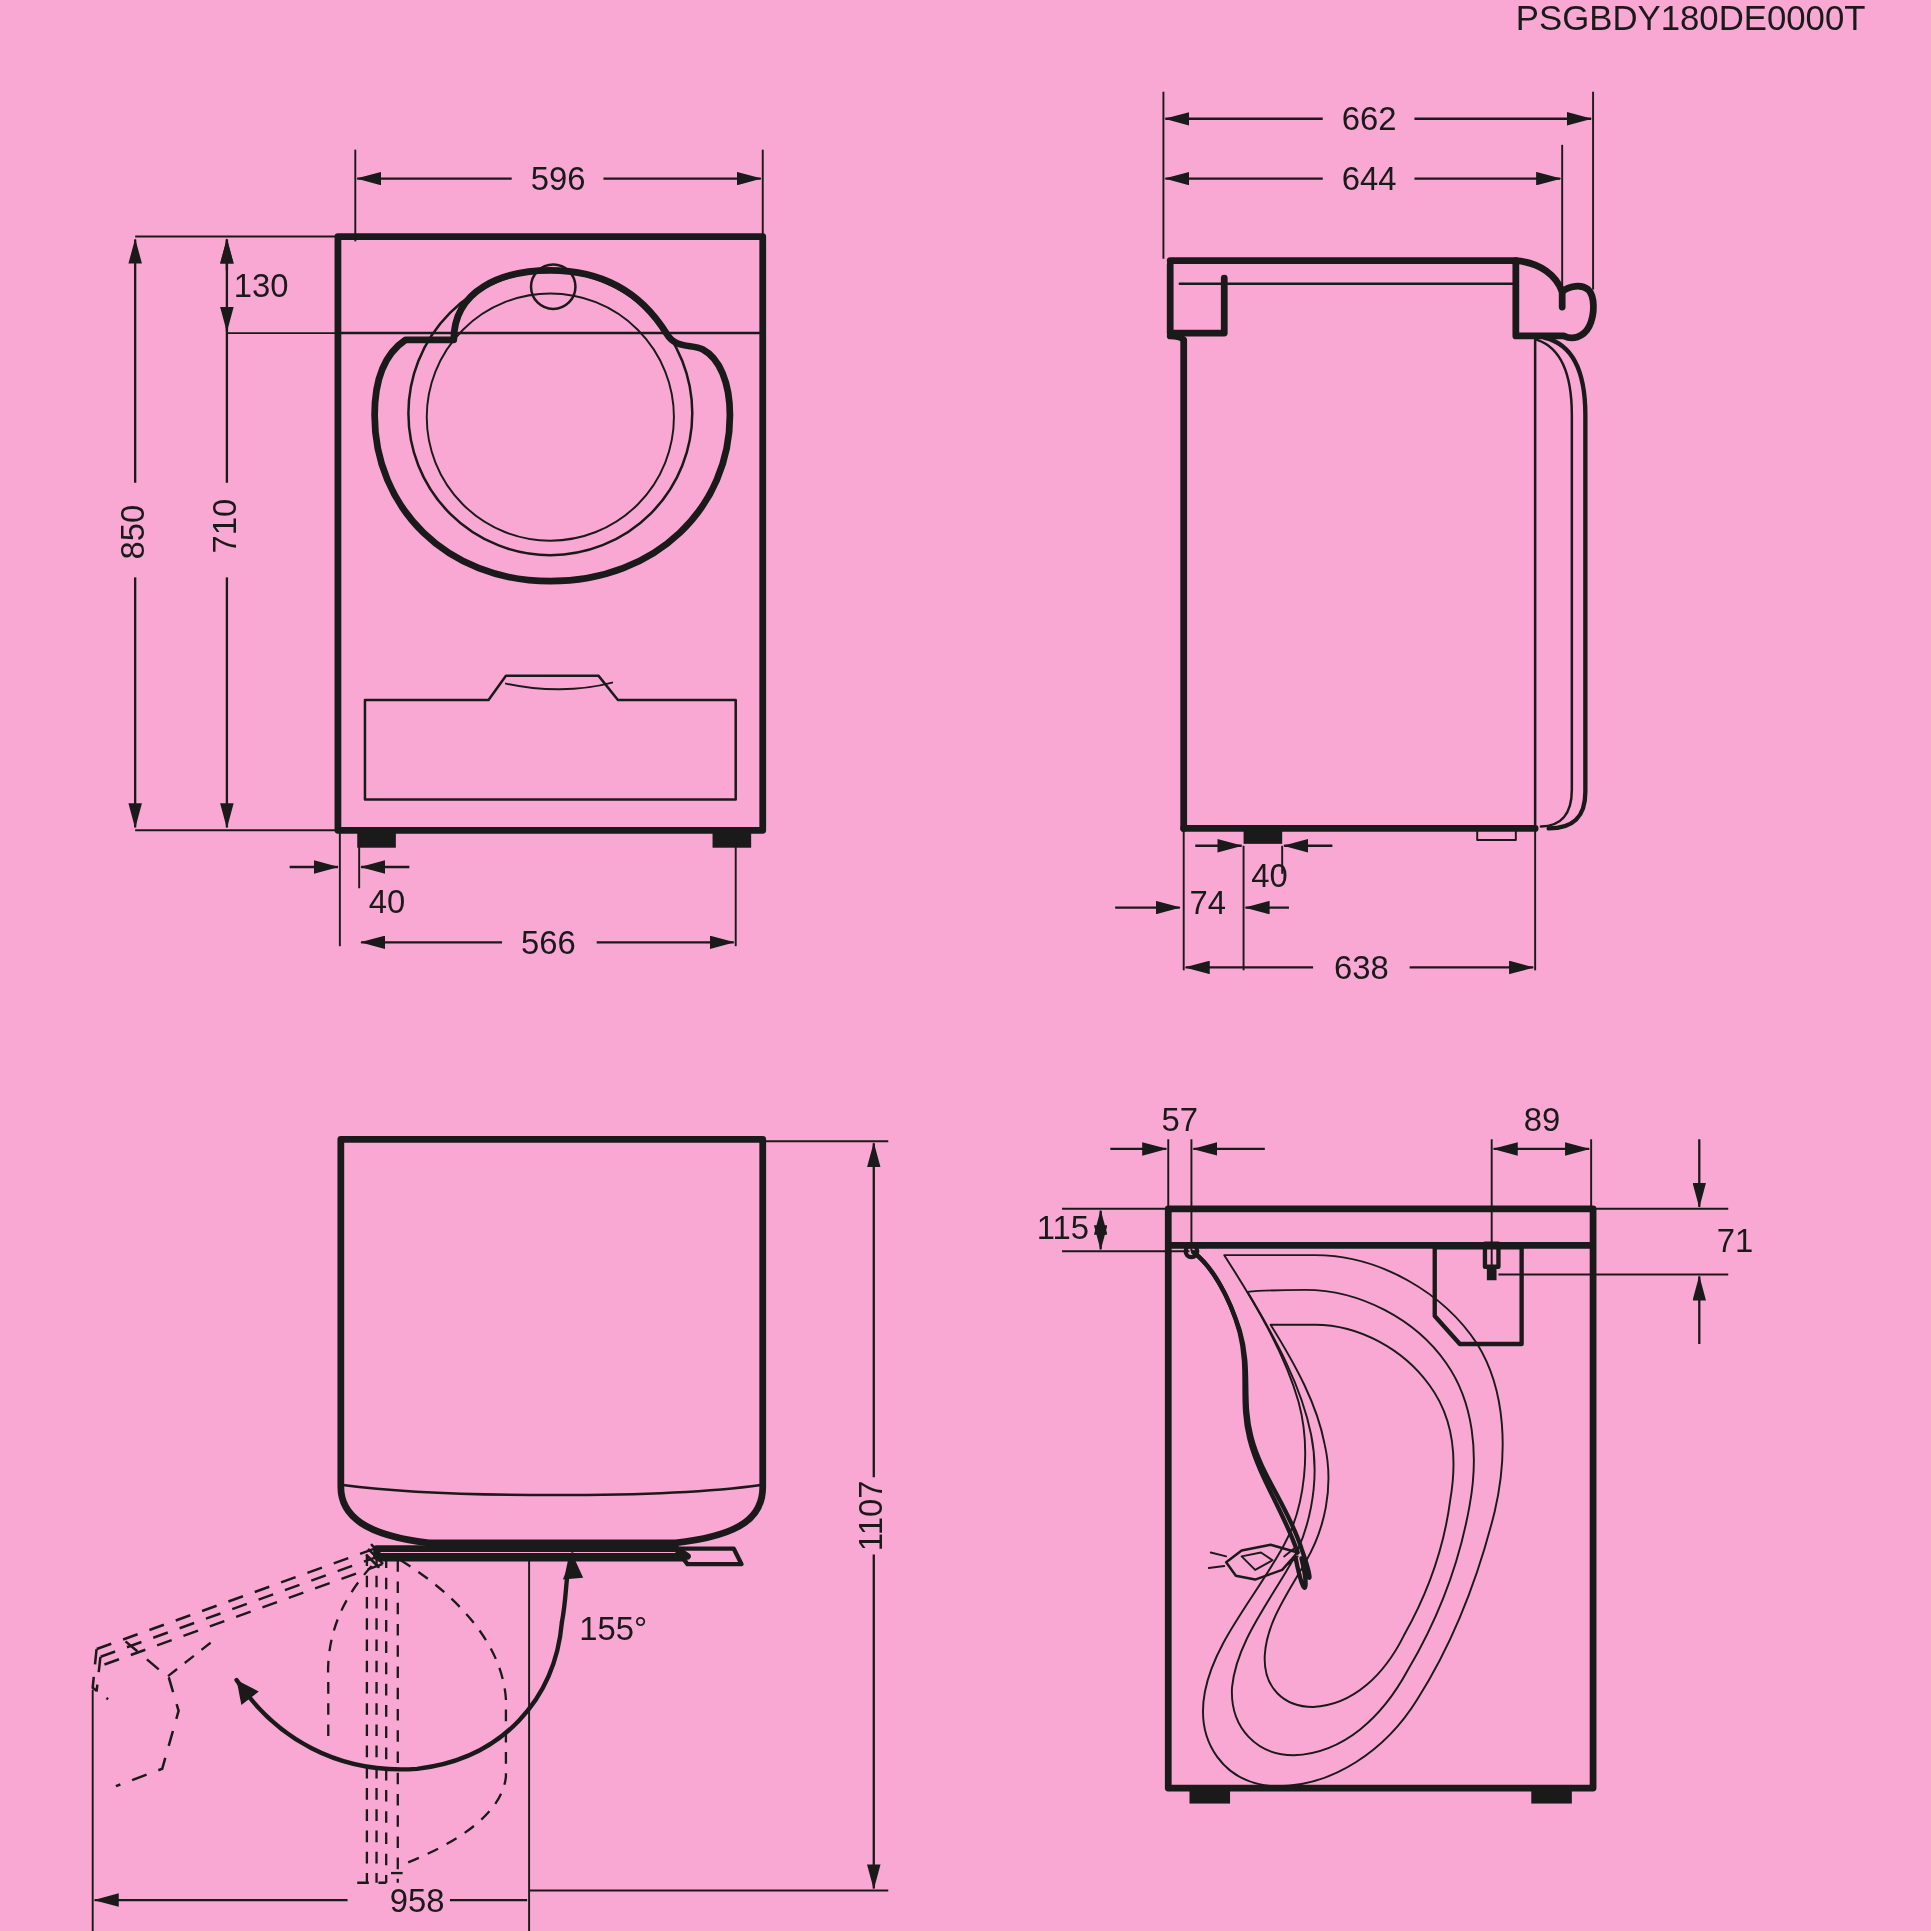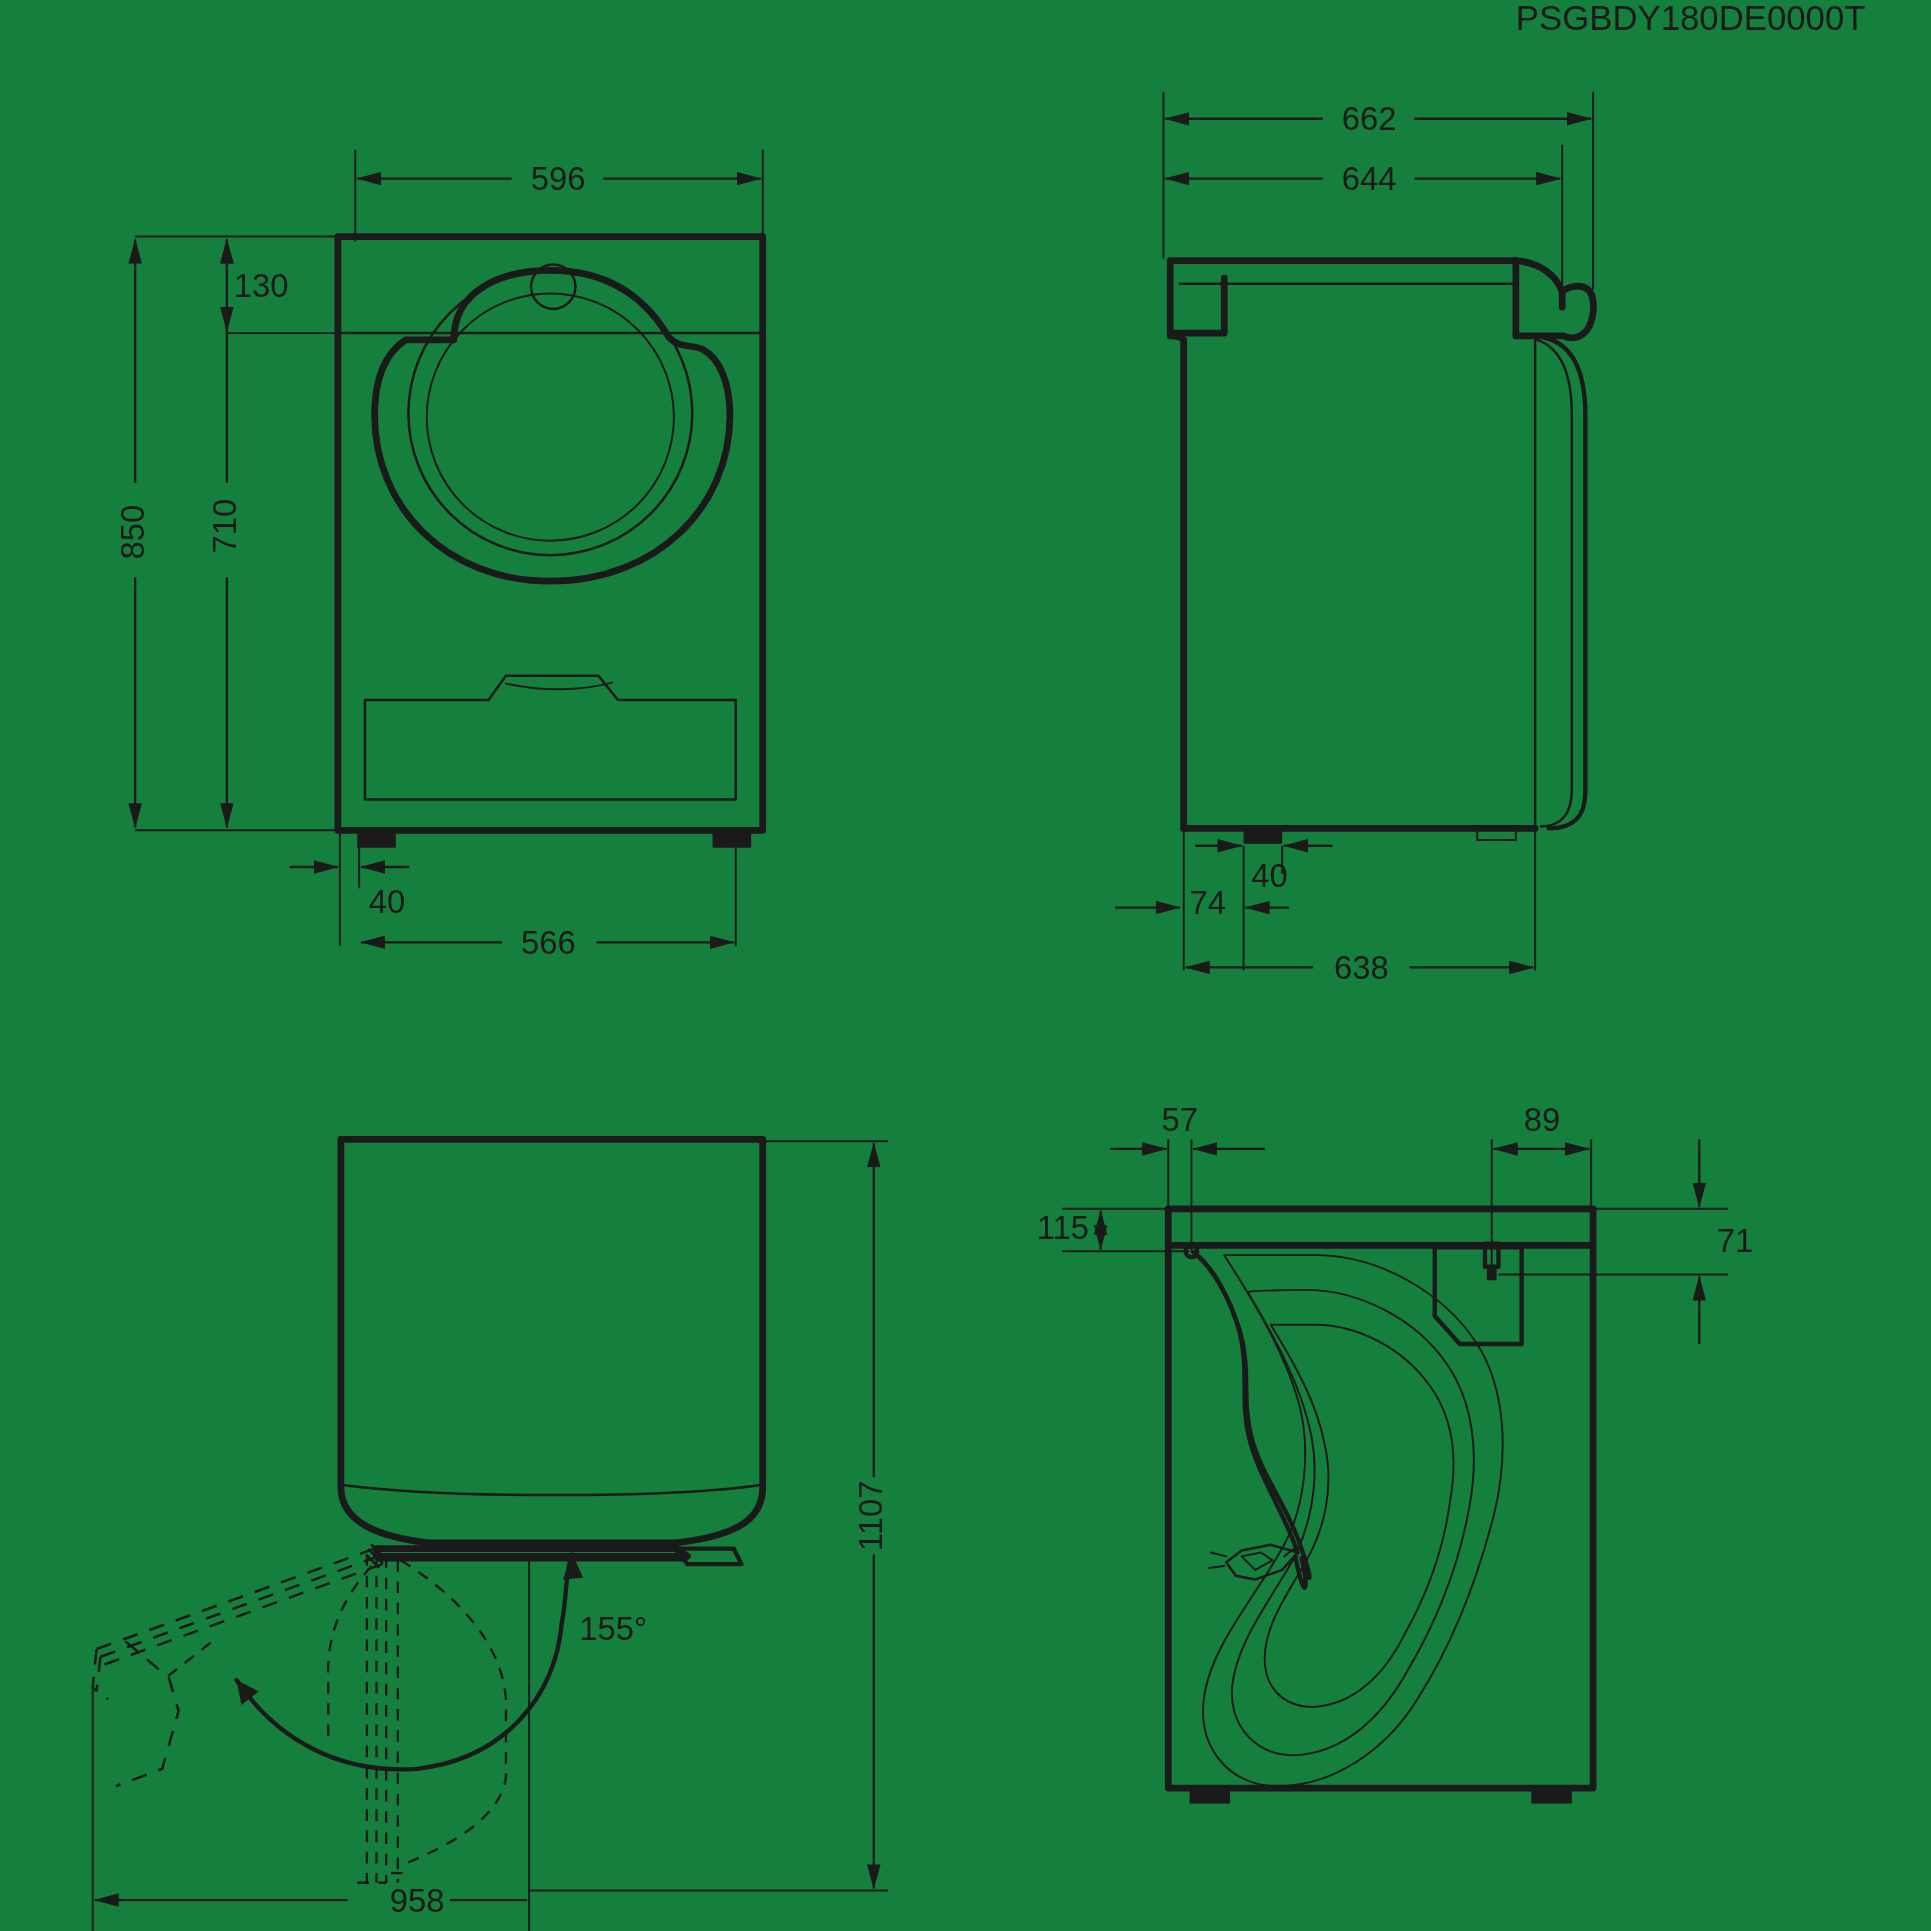--- a/index.html
+++ b/index.html
@@ -12,21 +12,21 @@
     width: 1931px;
     height: 1931px;
     font-family: "Liberation Sans", sans-serif;
     color: #1a1a1a;
     overflow: hidden;
   }
   #sheet {
     position: relative;
     width: 1931px;
     height: 1931px;
-    background: #15803d;
+    background: #f9a8d4;
   }
   #drawing-svg {
     position: absolute;
     left: 0;
     top: 0;
     width: 1931px;
     height: 1931px;
     display: block;
   }
   .dim-text {

